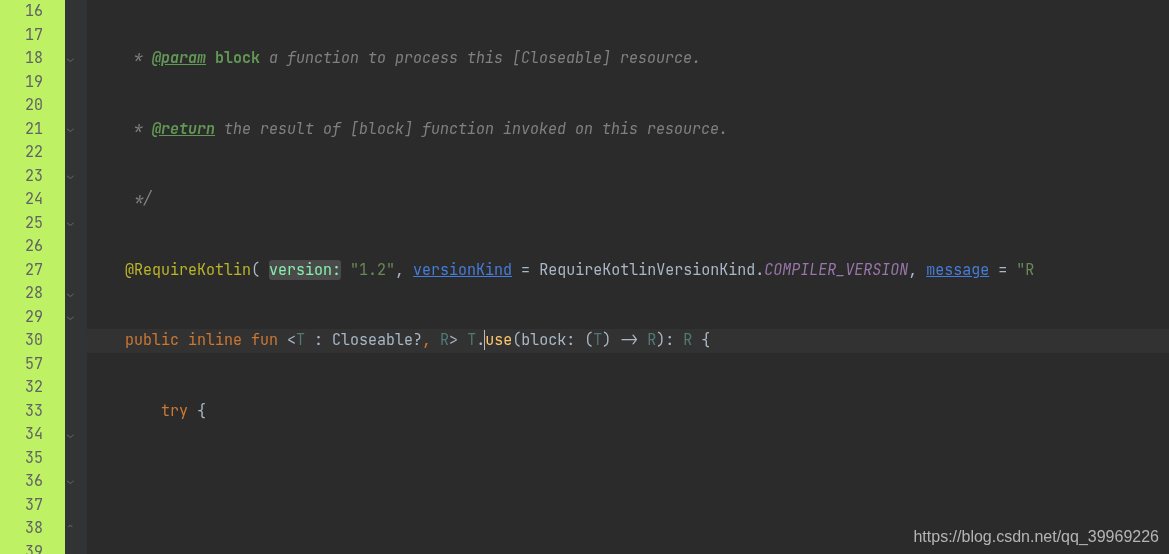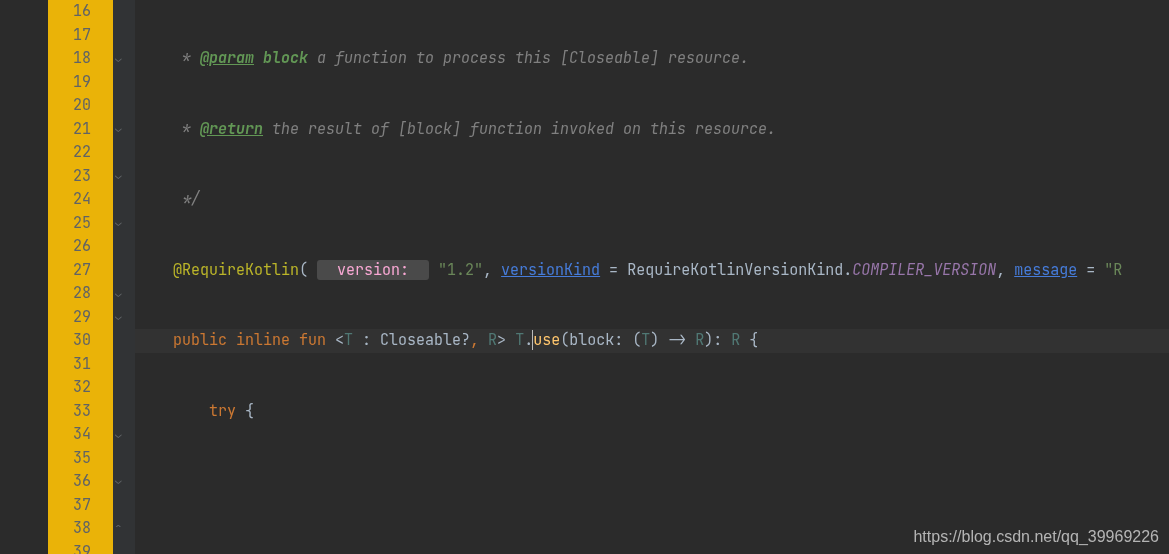--- a/index.html
+++ b/index.html
@@ -12,27 +12,26 @@
       width: 1169px;
       height: 554px;
       position: relative;
     }
     .editor {
       display: flex;
       height: 100%;
     }
     .gutter {
       width: 65px;
-      background: #eab308;
+      background: #bef264;
       color: #606366;
       text-align: right;
       padding-right: 22px;
       user-select: none;
       flex-shrink: 0;
-      margin-left: 48px;
     }
     .gutter-line {
       height: 23.5px;
     }
     .fold-column {
       width: 22px;
       background: #313335;
       flex-shrink: 0;
       position: relative;
     }
@@ -53,23 +52,23 @@
     }
     .code-line {
       height: 23.5px;
       padding-left: 2px;
     }
     .highlighted-line {
       background: #323232;
     }
     .c-comment { color: #808080; font-style: italic; }
     .c-doctag { color: #629755; font-style: italic; text-decoration: underline; font-weight: bold; }
-    .c-doctag-nu { color: #629755; font-style: italic; font-weight: bold; }
+    .c-doctag-nu { color: #629755; font-weight: bold; }
     .c-annotation { color: #bbb529; }
-    .c-paramhint { background: #4a4a4a; color: #f9a8d4; border-radius: 3px; padding: 0 20px; font-style: normal; }
+    .c-paramhint { background: #4a4a4a; color: #86efac; border-radius: 3px; padding: 0 0; font-style: normal; }
     .c-string { color: #6a8759; }
     .c-namedarg { color: #467cda; text-decoration: underline; }
     .c-default { color: #a9b7c6; }
     .c-static { color: #9876aa; font-style: italic; }
     .c-keyword { color: #cc7832; }
     .c-typeparam { color: #507874; }
     .c-funcdecl { color: #ffc66d; }
     .c-var { color: #a9b7c6; text-decoration: underline; }
     .c-null { color: #cc7832; }
     .watermark {
@@ -99,21 +98,21 @@
     <div class="gutter-line">21</div>
     <div class="gutter-line">22</div>
     <div class="gutter-line">23</div>
     <div class="gutter-line">24</div>
     <div class="gutter-line">25</div>
     <div class="gutter-line">26</div>
     <div class="gutter-line">27</div>
     <div class="gutter-line">28</div>
     <div class="gutter-line">29</div>
     <div class="gutter-line">30</div>
-    <div class="gutter-line">31</div>
+    <div class="gutter-line">57</div>
     <div class="gutter-line">32</div>
     <div class="gutter-line">33</div>
     <div class="gutter-line">34</div>
     <div class="gutter-line">35</div>
     <div class="gutter-line">36</div>
     <div class="gutter-line">37</div>
     <div class="gutter-line">38</div>
     <div class="gutter-line">39</div>
   </div>
 

